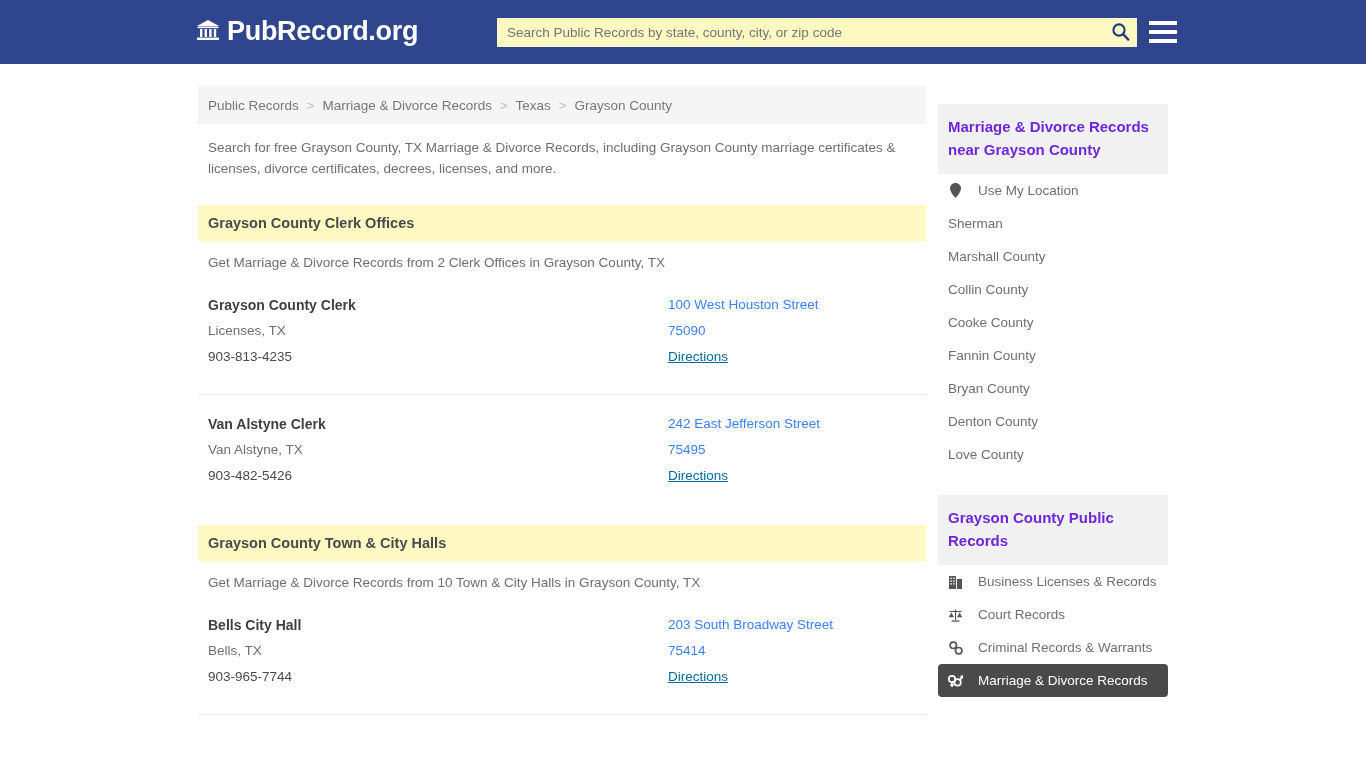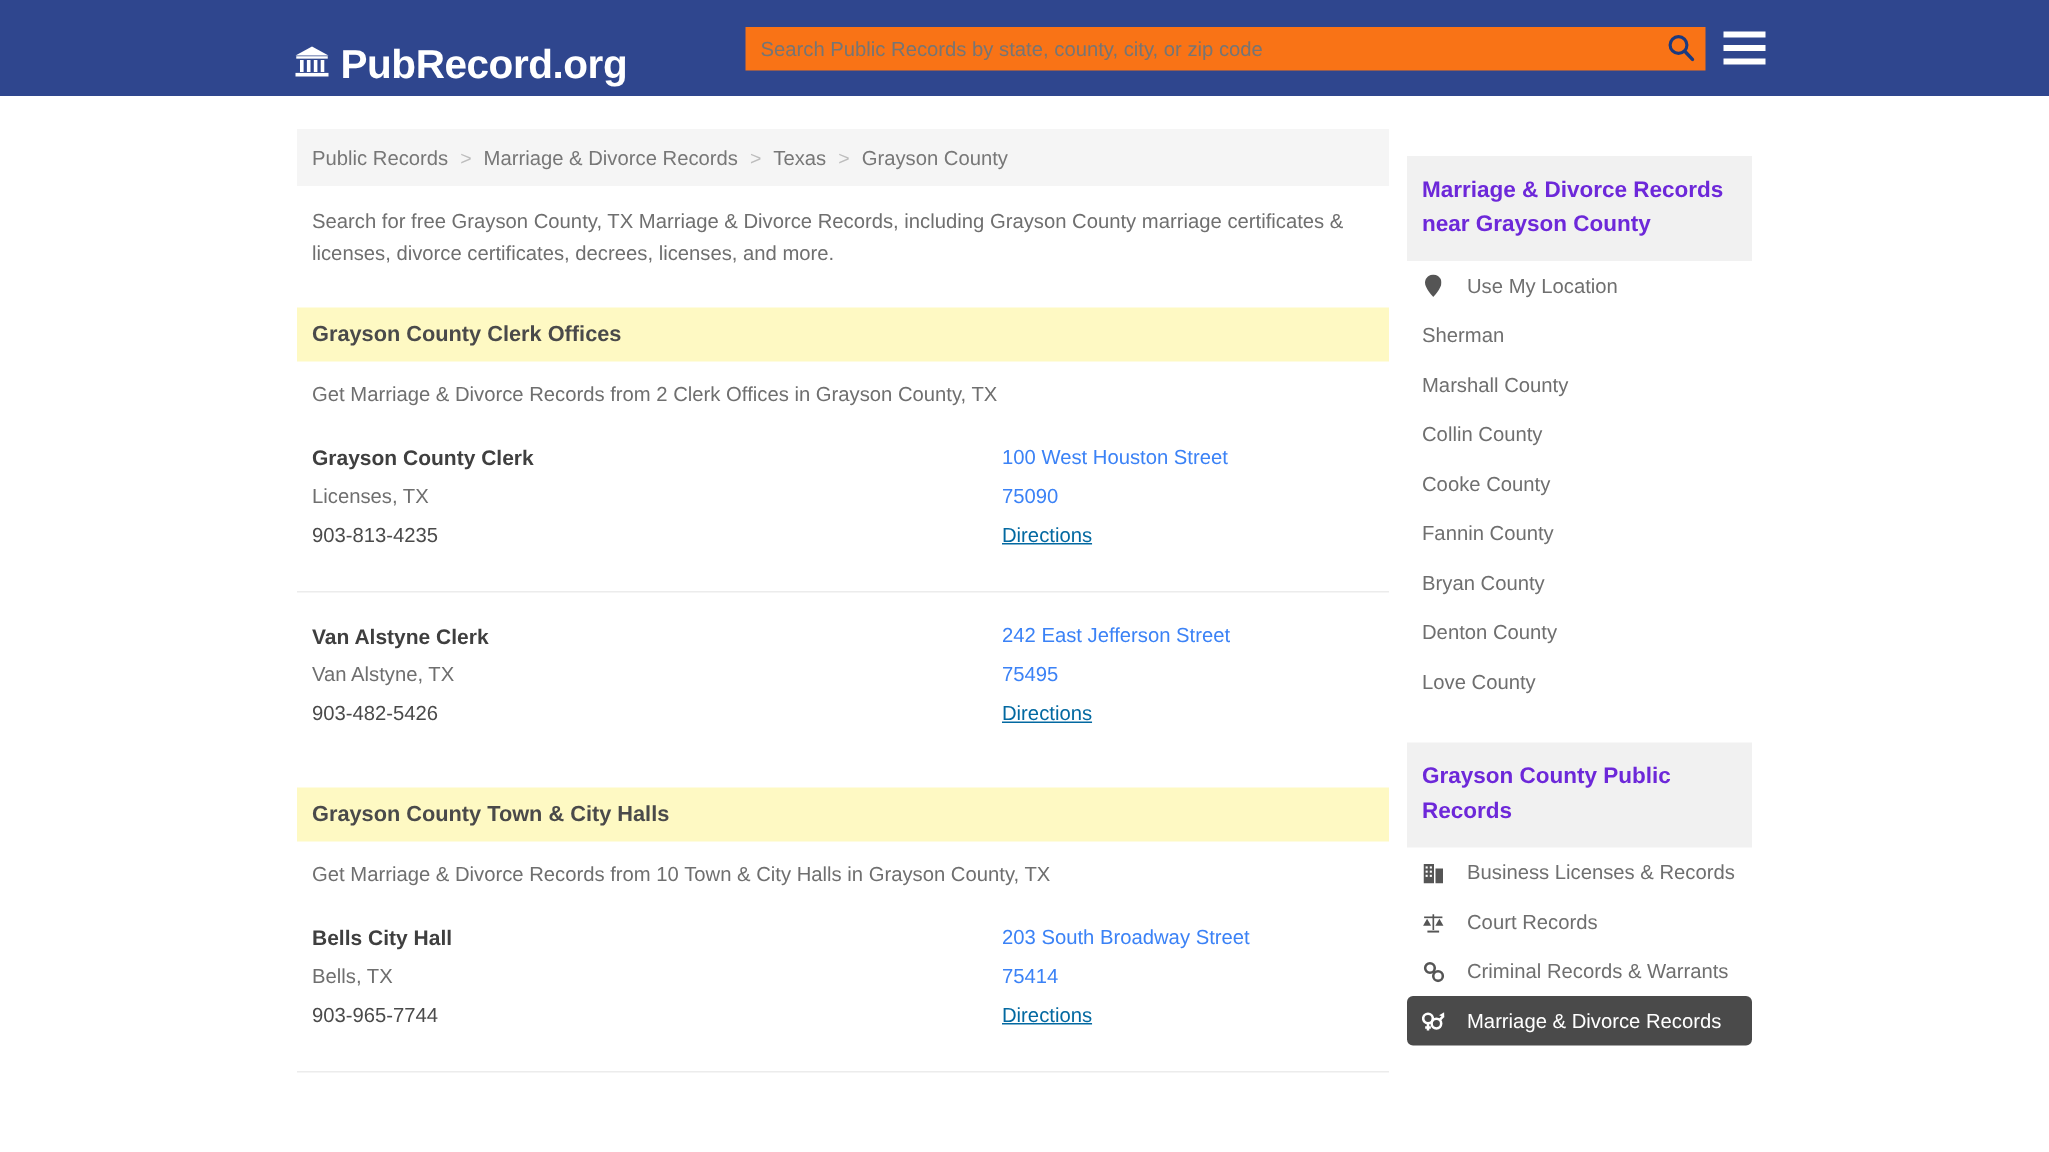--- a/index.html
+++ b/index.html
@@ -16,41 +16,41 @@
     position: relative;
     width: 1366px;
     height: 64px;
     background: #2f468e;
     display: flex;
     align-items: center;
   }
   .logo {
     position: absolute;
     left: 196px;
-    top: 30px;
+    top: 18px;
     display: flex;
     align-items: center;
     gap: 7px;
     text-decoration: none;
   }
   .logo-icon { display: block; }
   .logo-text {
     color: #ffffff;
     font-size: 27px;
     font-weight: bold;
     letter-spacing: -0.3px;
     line-height: 1;
   }
   .search-wrap {
     position: absolute;
     left: 497px;
     top: 18px;
     width: 640px;
     height: 29px;
-    background: #f97316;
+    background: #fef9c3;
     display: flex;
     align-items: center;
   }
   .search-input {
     flex: 1 1 auto;
     border: none;
     outline: none;
     height: 27px;
     padding: 0 8px 0 10px;
     font-family: "Liberation Sans", sans-serif;

